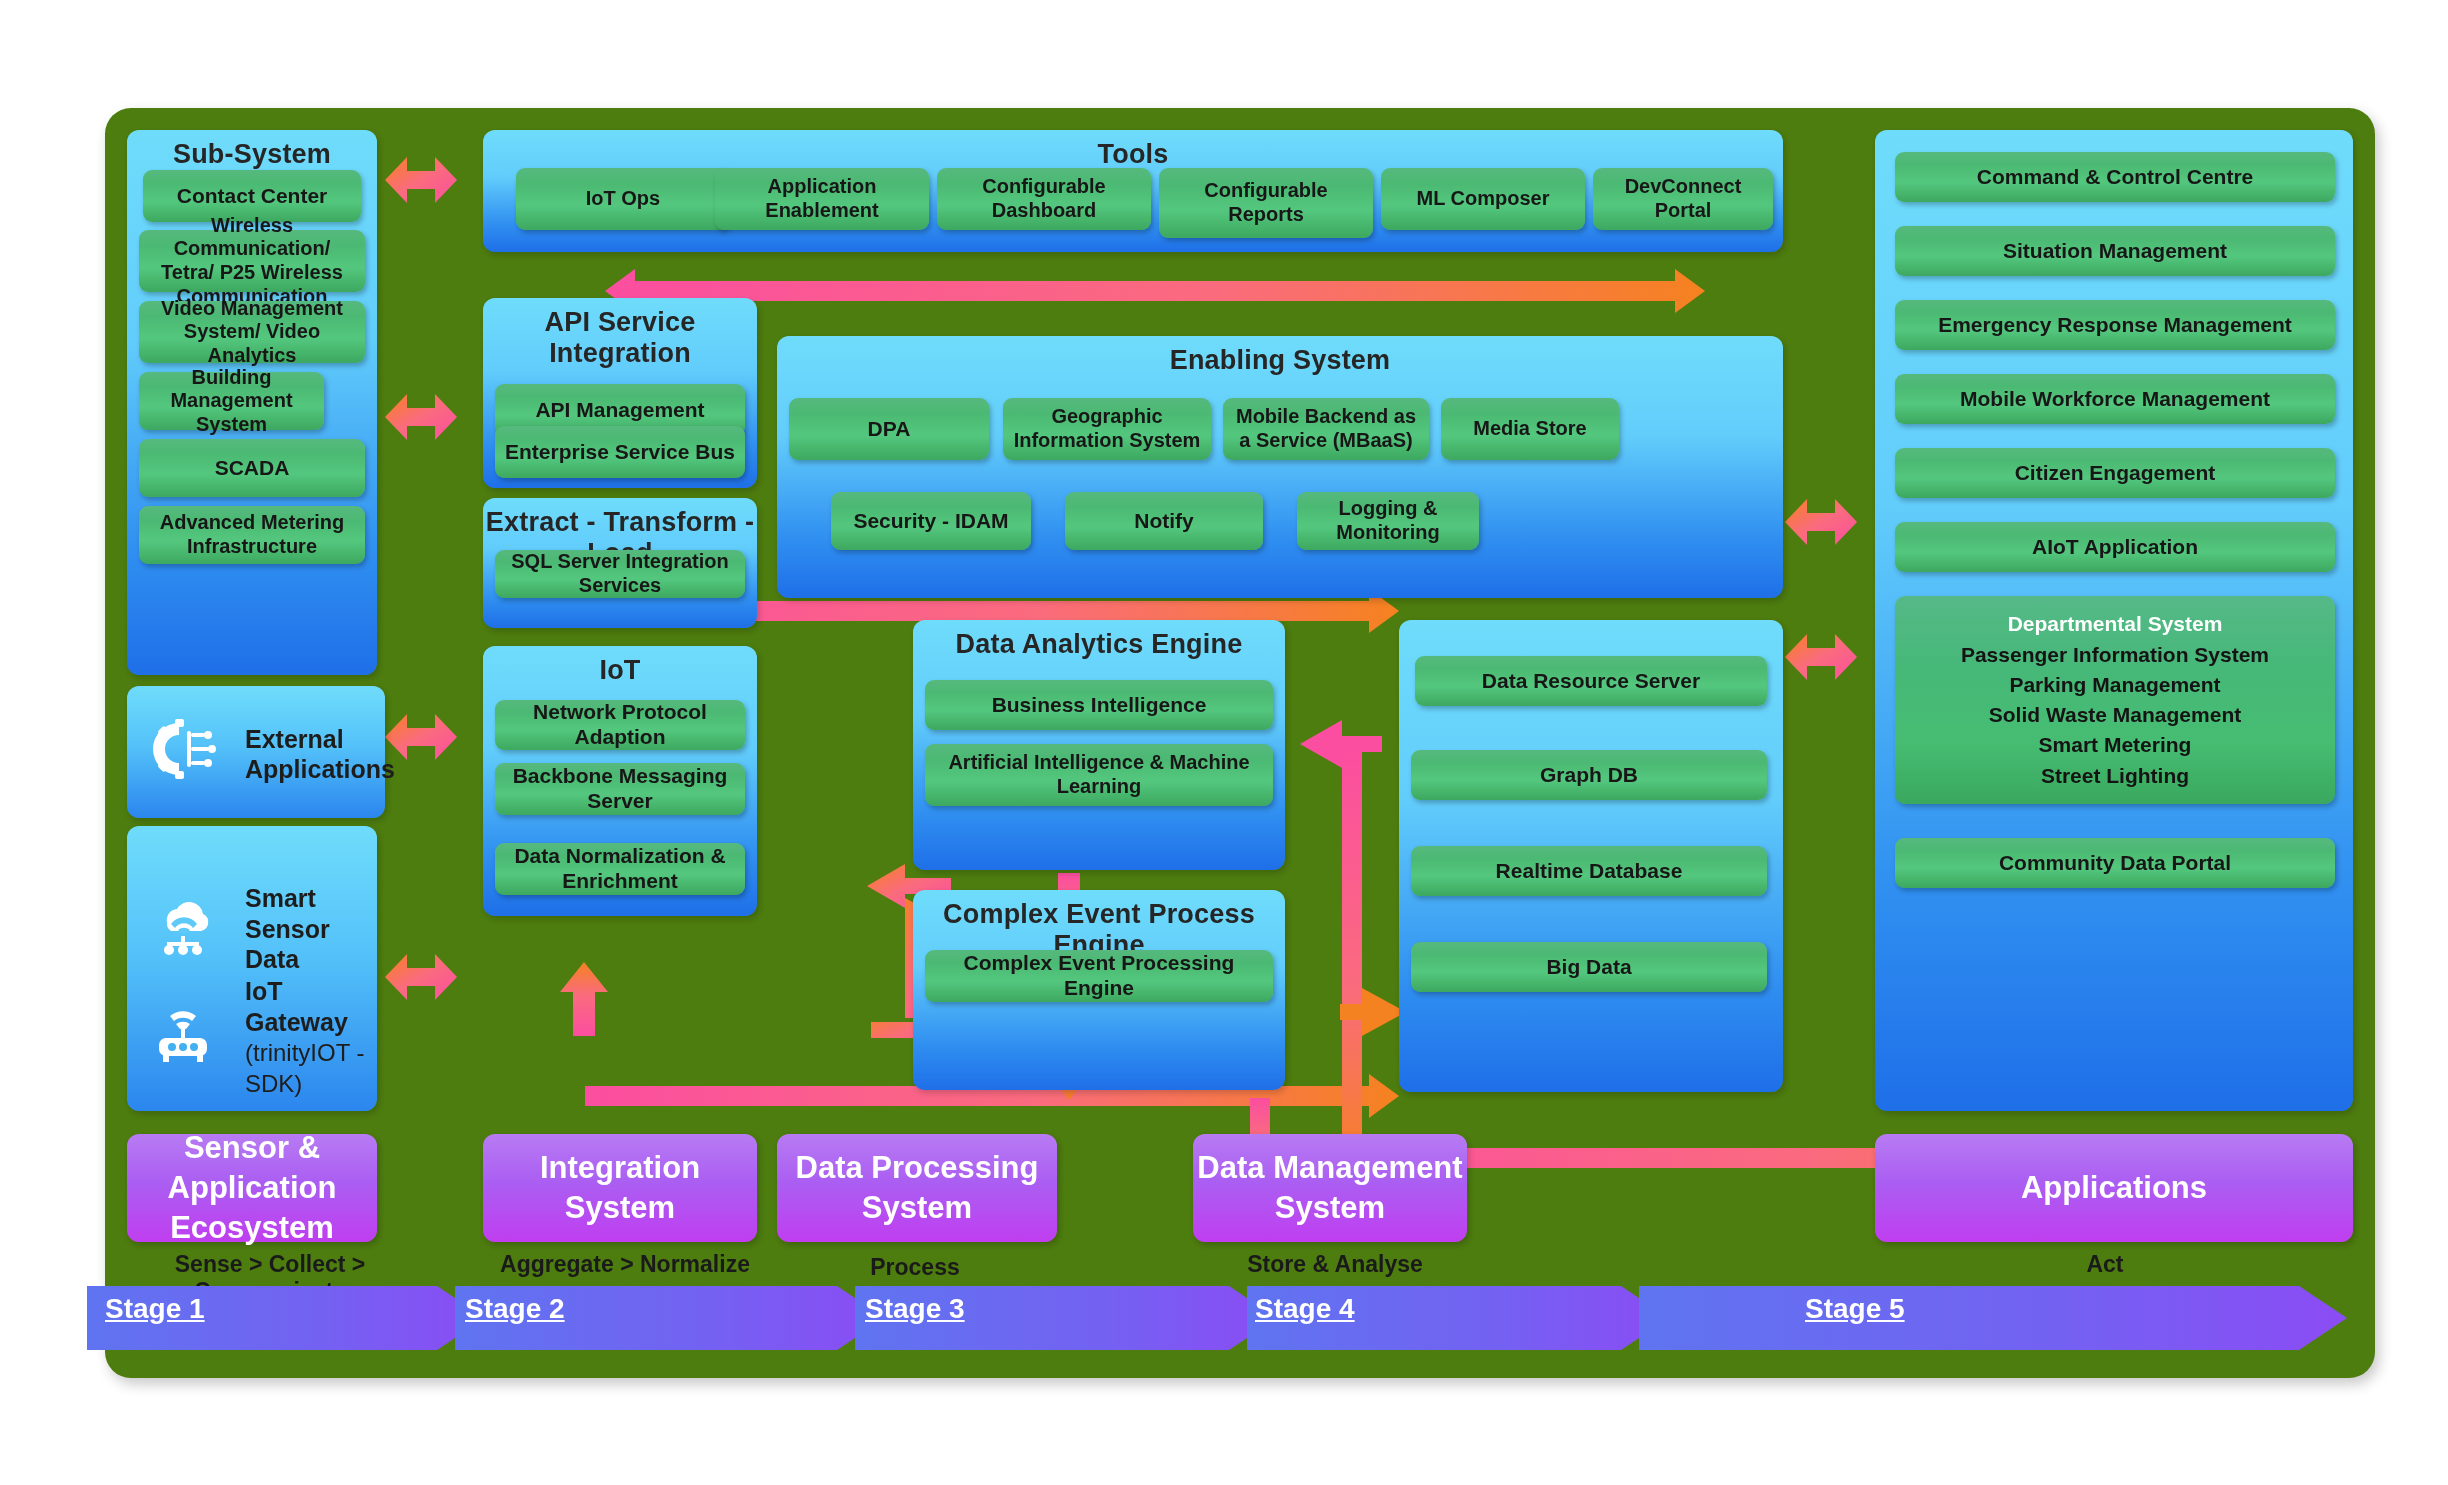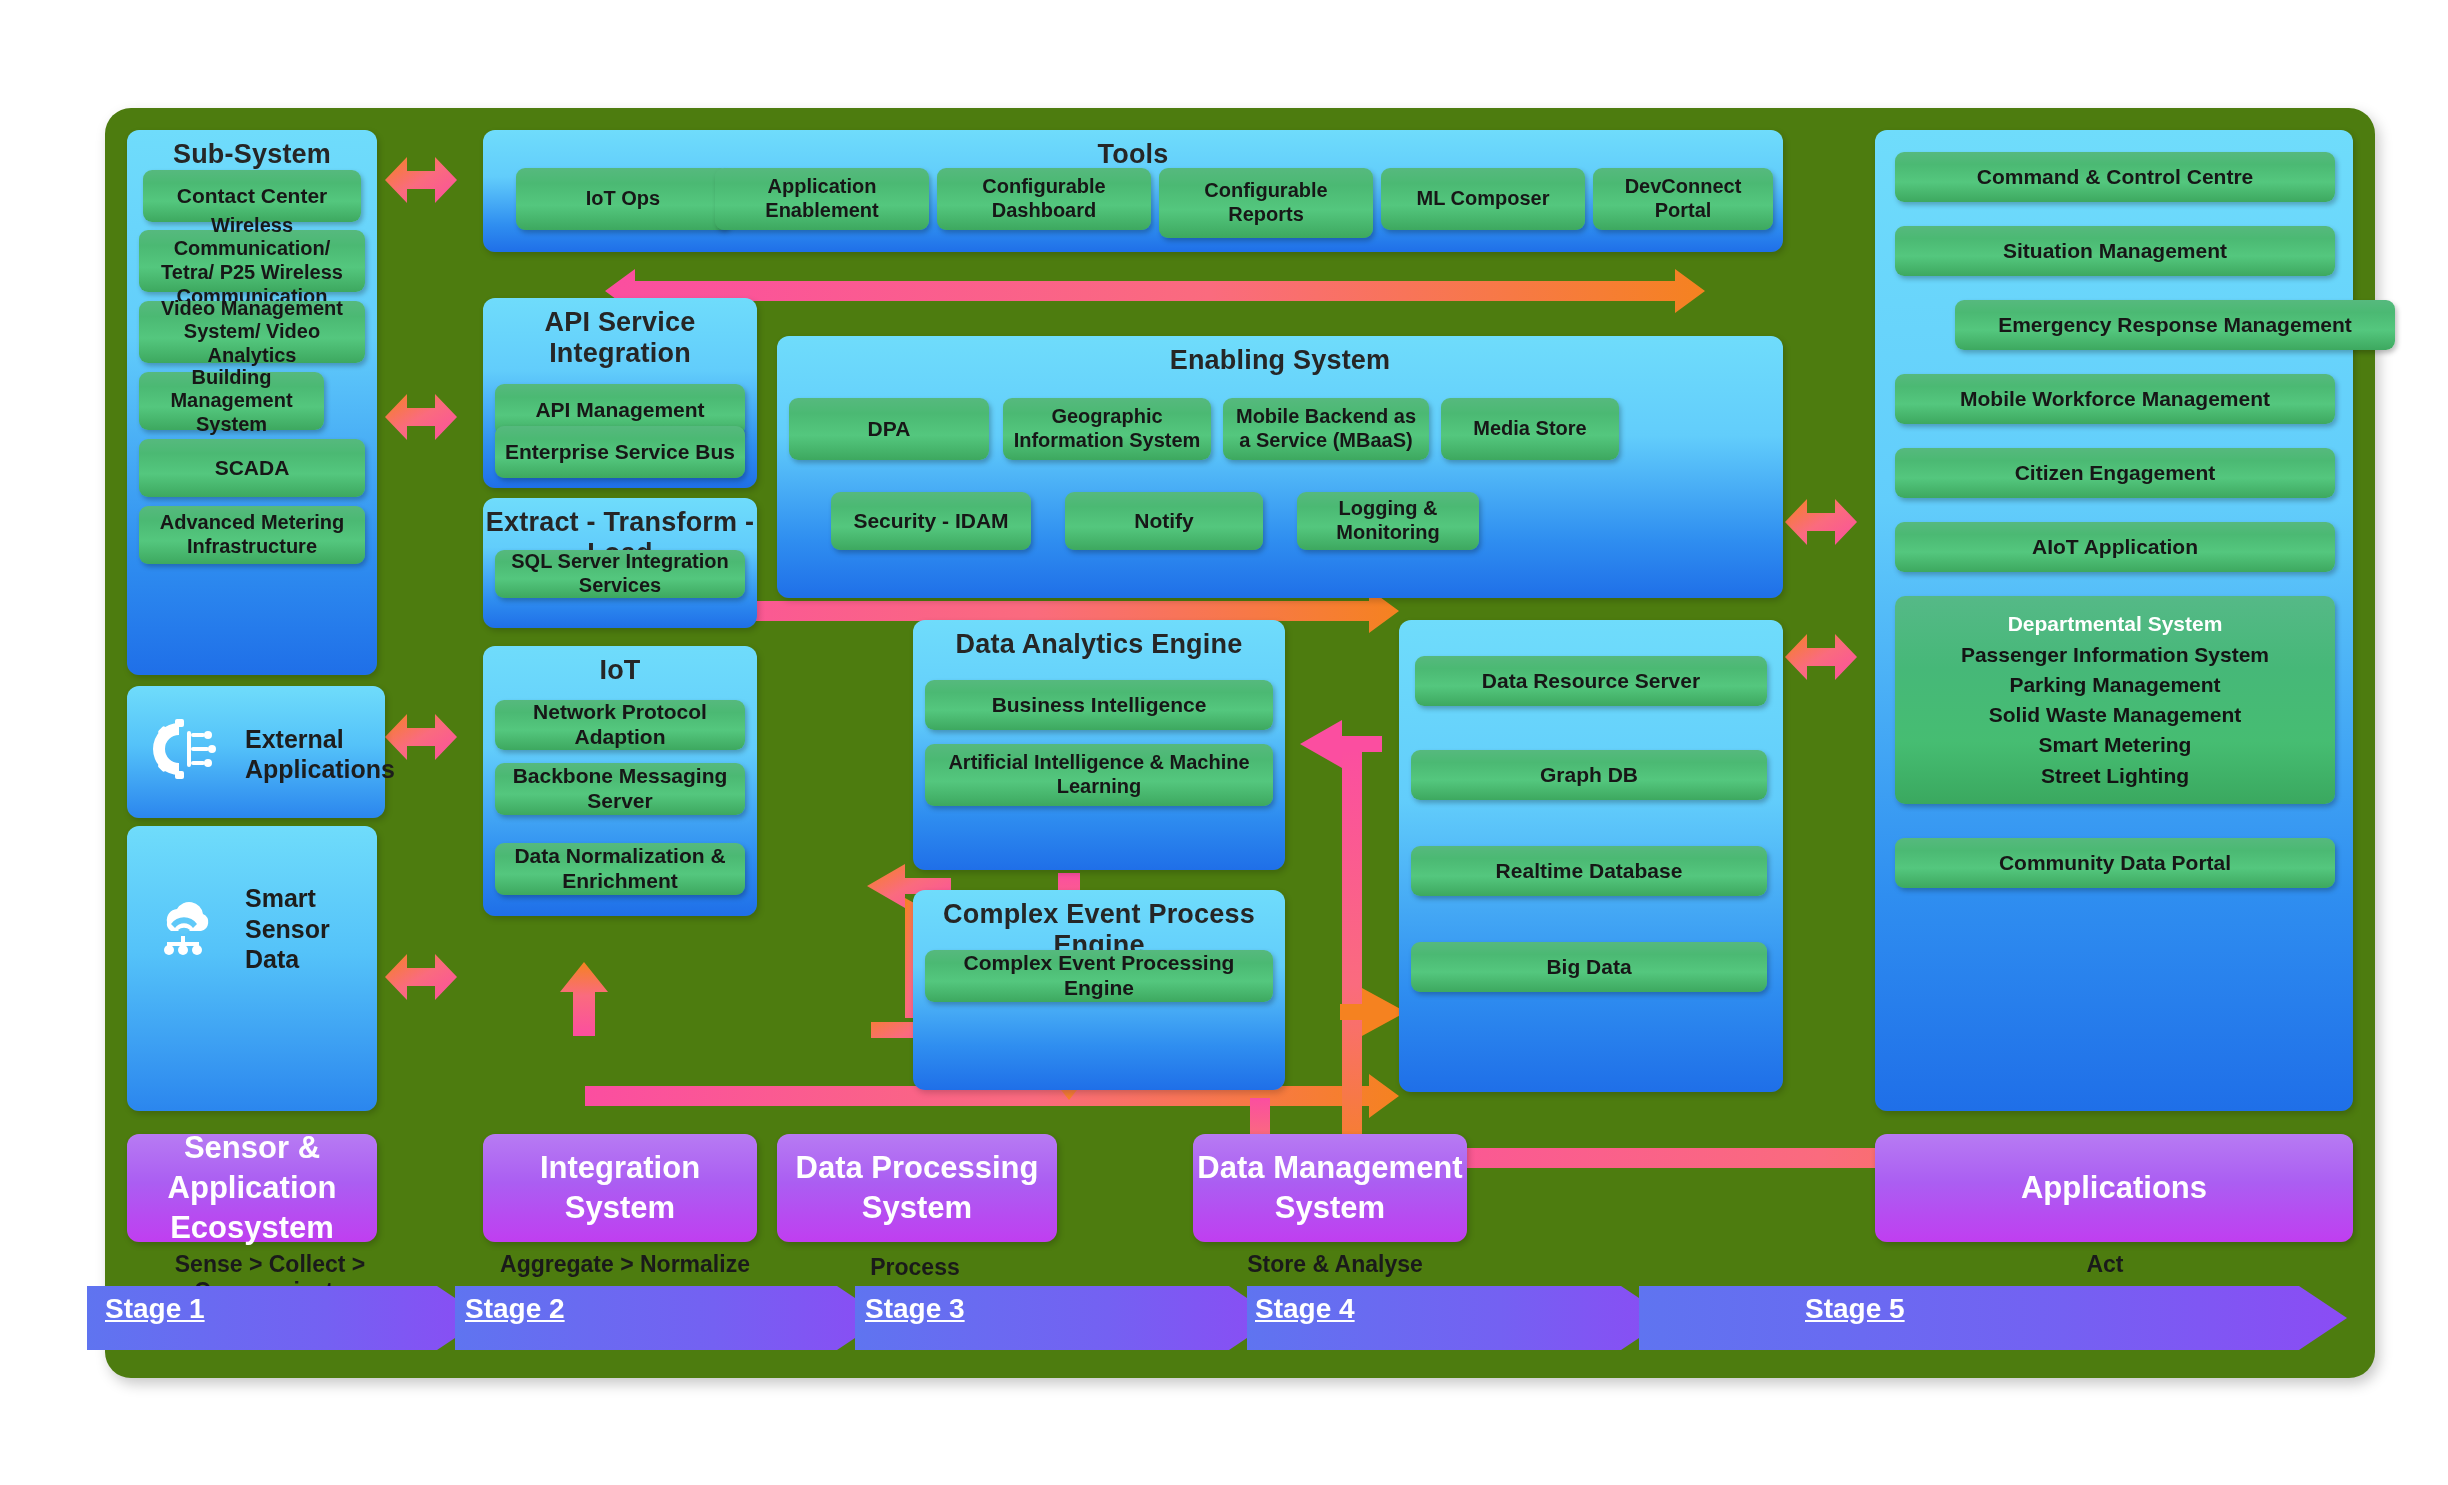--- a/index.html
+++ b/index.html
@@ -201,20 +201,39 @@
           <rect x="16" y="50" width="32" height="4"></rect>
           <rect x="16" y="50" width="4" height="6"></rect>
             <rect x="44" y="50" width="4" height="6"></rect>
           <circle cx="18" cy="58" r="5"></circle>
             <circle cx="32" cy="58" r="5"></circle>
             <circle cx="46" cy="58" r="5"></circle>
         </svg>
       </span>
       <span class="lbl">Smart Sensor Data</span>
     </div>
+    <div class="icobox" style="left:24px;top:168px;width:215px;height:86px;">
+      <span class="ico">
+        <svg viewBox="0 0 64 64" width="64" height="64" fill="currentColor">
+          <path d="M19 16 a20 20 0 0 1 26 0 l-4 5 a14 14 0 0 0 -18 0 Z"></path>
+          <path d="M25 24 a12 12 0 0 1 14 0 l-4 5 a6 6 0 0 0 -6 0 Z"></path>
+          <rect x="30" y="28" width="4" height="12"></rect>
+          <rect x="8" y="38" width="48" height="18" rx="7"></rect>
+          <rect x="12" y="54" width="6" height="8"></rect>
+            <rect x="46" y="54" width="6" height="8"></rect>
+          <circle cx="21" cy="47" r="4" fill="#43b0f1"></circle>
+            <circle cx="32" cy="47" r="4" fill="#43b0f1"></circle>
+            <circle cx="43" cy="47" r="4" fill="#43b0f1"></circle>
+        </svg>
+      </span>
+      <span class="lbl">
+        <span>IoT Gateway</span><br>
+        <span class="sub">(trinityIOT - SDK)</span>
+      </span>
+    </div>
   </div>
 
   <div class="panel" style="left:378px;top:22px;width:1300px;height:122px;">
     <div class="ptitle">Tools</div>
   </div>
   <div class="chip s" style="left:388px;top:60px;width:214px;height:62px;margin-left:23px;">IoT Ops</div>
   <div class="chip s" style="left:610px;top:60px;width:214px;height:62px;">Application Enablement</div>
   <div class="chip s" style="left:832px;top:60px;width:214px;height:62px;">Configurable Dashboard</div>
   <div class="chip s" style="left:1054px;top:60px;width:214px;height:70px;">Configurable Reports</div>
   <div class="chip s" style="left:1276px;top:60px;width:204px;height:62px;">ML Composer</div>
@@ -262,21 +281,21 @@
 
   <div class="panel" style="left:1294px;top:512px;width:384px;height:472px;"></div>
   <div class="chip m" style="left:1310px;top:548px;width:352px;height:50px;">Data Resource Server</div>
   <div class="chip m" style="left:1306px;top:642px;width:356px;height:50px;">Graph DB</div>
   <div class="chip m" style="left:1306px;top:738px;width:356px;height:50px;">Realtime Database</div>
   <div class="chip m" style="left:1306px;top:834px;width:356px;height:50px;">Big Data</div>
 
   <div class="panel" style="left:1770px;top:22px;width:478px;height:981px;"></div>
   <div class="chip m" style="left:1790px;top:44px;width:440px;height:50px;">Command &amp; Control Centre</div>
   <div class="chip m" style="left:1790px;top:118px;width:440px;height:50px;">Situation Management</div>
-  <div class="chip m" style="left:1850px;top:192px;width:440px;height:50px;">Emergency Response Management</div>
+  <div class="chip m" style="left:1790px;top:192px;width:440px;height:50px;">Emergency Response Management</div>
   <div class="chip m" style="left:1790px;top:266px;width:440px;height:50px;">Mobile Workforce Management</div>
   <div class="chip m" style="left:1790px;top:340px;width:440px;height:50px;">Citizen Engagement</div>
   <div class="chip m" style="left:1790px;top:414px;width:440px;height:50px;">AIoT Application</div>
 
   <div class="deptbox" style="left:1790px;top:488px;width:440px;height:208px;">
     <div class="hdr">Departmental System</div>
     <div>Passenger Information System</div>
     <div>Parking Management</div>
     <div>Solid Waste Management</div>
     <div>Smart Metering</div>

